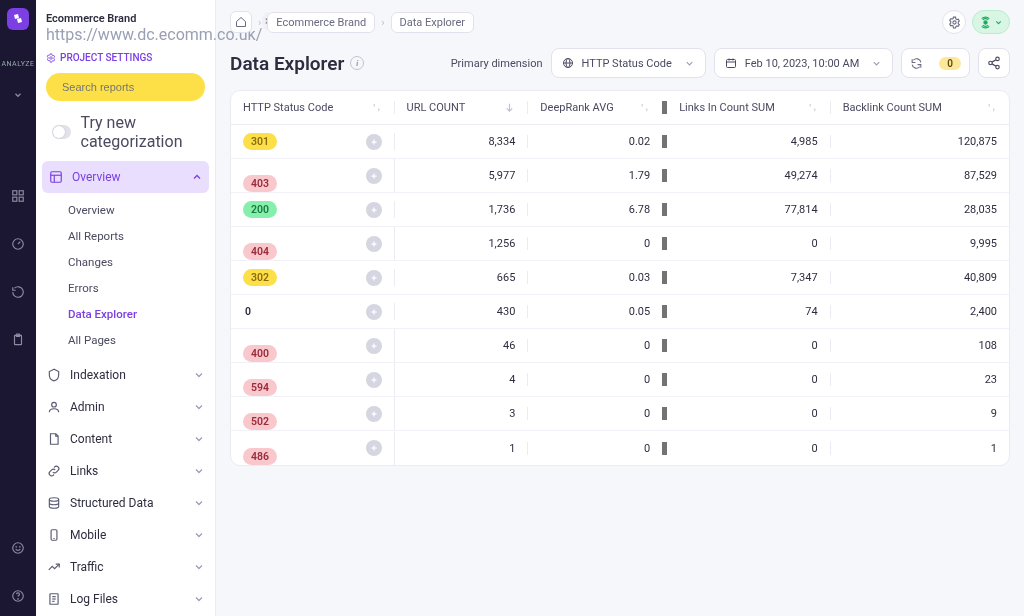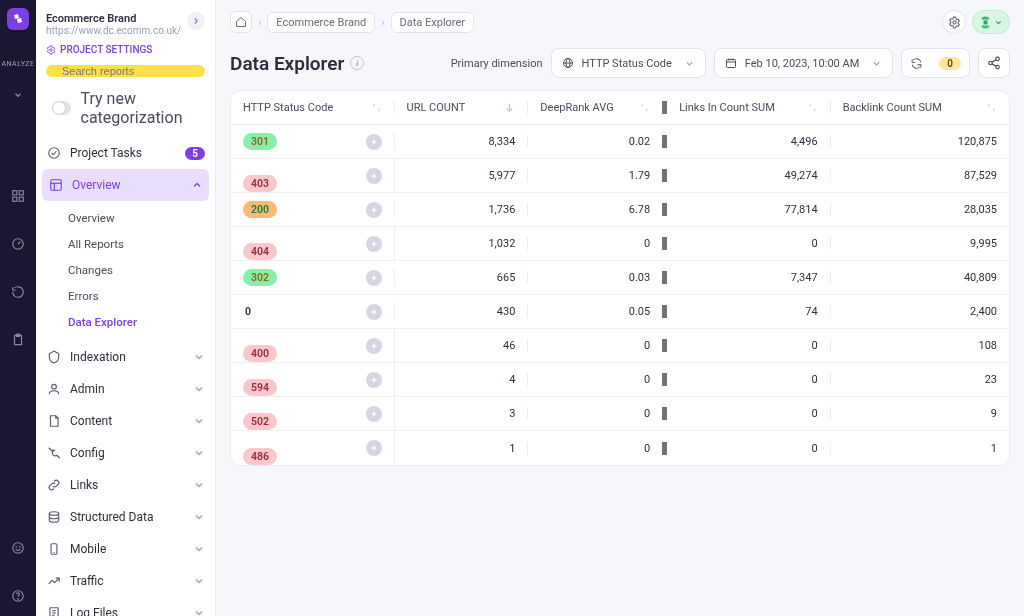--- a/index.html
+++ b/index.html
@@ -12,21 +12,21 @@
 .iconrail .rlabel { color:#9aa; font-size: 7px; letter-spacing:.5px; margin-top:2px;}
 .iconrail .rchev { color:#8b8ba0; margin-top:-6px;}
 .iconrail .ricon { width:20px; height:20px; color:#8b8ba0; display:flex; align-items:center; justify-content:center; }
 .iconrail .spacer { flex:1; }
 .iconrail .ricon svg, .iconrail .brand svg, .iconrail .rchev svg { display:block; }
 
 
 .sidebar { width: 180px; background: #fff; border-right: 1px solid #eceaf3; display:flex; flex-direction:column; padding-top:10px; }
 .proj-head { display:flex; align-items:flex-start; justify-content:space-between; padding: 2px 10px 0 10px; }
 .proj-head .txt .name { font-weight:600; font-size:11px; color:#2d2d3f; }
-.proj-head .txt .url { font-size:10px; color:#9aa0b4; }
+.proj-head .txt .url { font-size:16px; color:#9aa0b4; }
 .proj-head .chev { width:18px; height:18px; border-radius:50%; background:#f1eff8; display:flex; align-items:center; justify-content:center; color:#8b8ba0;}
 .proj-settings { color:#7b3fe4; font-size:10px; font-weight:500; padding: 8px 10px 10px 10px; display:flex; align-items:center; gap:4px; }
 .proj-settings svg { flex-shrink:0; }
 
 .search { margin: 0 10px 12px 10px; height:28px; border-radius:14px; background:#fde047; display:flex; align-items:center; padding:0 10px; color:#9aa0b4; gap:6px;}
 .search input { border:0; outline:0; background:transparent; font-size:11px; flex:1; color:#6a6a80;}
 
 .tryrow { display:flex; align-items:center; gap:10px; padding: 0 10px 10px 16px; }
 .tryrow .toggle { width:24px; height:14px; border-radius:7px; background:#e3e1ec; position:relative; }
 .tryrow .toggle::after { content:""; position:absolute; width:12px; height:12px; border-radius:50%; background:#fff; top:1px; left:1px; box-shadow:0 0 2px rgba(0,0,0,.2);}
@@ -82,22 +82,22 @@
 .c5 { width:180px; justify-content:flex-end;}
 .th.c2, .th.c3, .th.c4, .th.c5 { justify-content:space-between; }
 
 .trow { height:34px; border-bottom:1px solid #f2f1f7; font-size:11px;}
 .trow:last-child { border-bottom:0;}
 .td { padding:0 12px; display:flex; align-items:center;}
 .td.c1 { justify-content:space-between;}
 .td.num { justify-content:flex-end; color:#2d2d3f; font-variant-numeric: tabular-nums;}
 
 .status { font-size:10.5px; font-weight:600; padding:2px 8px; border-radius:10px; }
-.status.green { background:#fdba74; color:#1a7a3f;}
-.status.yellow { background:#86efac; color:#8a6a10;}
+.status.green { background:#86efac; color:#1a7a3f;}
+.status.yellow { background:#fde047; color:#8a6a10;}
 .status.red { background:#f9c8cd; color:#9a2a3a;margin-top:16px;}
 .status.gray { color:#2d2d3f; font-weight:600; padding-left:2px;}
 .plus { width:16px; height:16px; border-radius:50%; background:#d6d6e2; color:#fff; display:flex; align-items:center; justify-content:center; font-size:11px; line-height:1;}
 
 svg { display:block; }
 </style>
 </head>
 <body>
 
 <div class="layout">
@@ -185,30 +185,20 @@
           <line x1="21" y1="21" x2="16" y2="16"></line>
         </svg>
       <input placeholder="Search reports" style="">
     </div>
 
     <div class="tryrow">
       <div class="toggle"></div>
       <div class="tlabel">Try new categorization</div>
     </div>
 
-    <div class="navitem tasks">
-      <span class="ni-icon">
-          <svg width="14" height="14" viewBox="0 0 24 24" fill="none" stroke="currentColor" stroke-width="2">
-            <circle cx="12" cy="12" r="9"></circle>
-            <polyline points="8 12 11 15 16 9"></polyline>
-          </svg>
-        </span>
-      <span class="ni-label">Project Tasks</span>
-      <span class="badge">5</span>
-    </div>
 
     <div class="navitem active">
       <span class="ni-icon">
           <svg width="14" height="14" viewBox="0 0 24 24" fill="none" stroke="currentColor" stroke-width="2">
             <rect x="3" y="3" width="18" height="18" rx="2"></rect>
             <line x1="3" y1="9" x2="21" y2="9"></line>
             <line x1="9" y1="9" x2="9" y2="21"></line>
           </svg>
         </span>
       <span class="ni-label">Overview</span>
@@ -217,20 +207,21 @@
             <polyline points="18 15 12 9 6 15"></polyline>
           </svg>
         </span>
     </div>
     <div class="subitems" id="overview-sub">
         <div class="subitem">Overview</div>
         <div class="subitem">All Reports</div>
         <div class="subitem">Changes</div>
         <div class="subitem">Errors</div>
         <div class="subitem current">Data Explorer</div>
+        <div class="subitem">All Pages</div>
       </div>
 
     <div id="navlist">
         <div class="navitem">
           <span class="ni-icon">
             <svg width="14" height="14" viewBox="0 0 24 24" fill="none" stroke="currentColor" stroke-width="2">
               <path d="M12 2 L4 6 v6 c0 5 3.5 9 8 10 4.5-1 8-5 8-10V6z"></path>
             </svg>
           </span>
           <span class="ni-label">Indexation</span>
@@ -255,33 +246,20 @@
           </span>
         </div>
         <div class="navitem">
           <span class="ni-icon">
             <svg width="14" height="14" viewBox="0 0 24 24" fill="none" stroke="currentColor" stroke-width="2">
               <path d="M6 3h9l4 4v14H6z"></path>
               <path d="M15 3v4h4"></path>
             </svg>
           </span>
           <span class="ni-label">Content</span>
-          <span class="ni-chev">
-            <svg width="12" height="12" viewBox="0 0 24 24" fill="none" stroke="currentColor" stroke-width="2.5">
-              <polyline points="6 9 12 15 18 9"></polyline>
-            </svg>
-          </span>
-        </div>
-        <div class="navitem">
-          <span class="ni-icon">
-            <svg width="14" height="14" viewBox="0 0 24 24" fill="none" stroke="currentColor" stroke-width="2">
-              <path d="M14 7a5 5 0 1 0 3 9l5 5 M3 3l5 5a5 5 0 0 0 3-1"></path>
-            </svg>
-          </span>
-          <span class="ni-label">Config</span>
           <span class="ni-chev">
             <svg width="12" height="12" viewBox="0 0 24 24" fill="none" stroke="currentColor" stroke-width="2.5">
               <polyline points="6 9 12 15 18 9"></polyline>
             </svg>
           </span>
         </div>
         <div class="navitem">
           <span class="ni-icon">
             <svg width="14" height="14" viewBox="0 0 24 24" fill="none" stroke="currentColor" stroke-width="2">
               <path d="M10 14a4 4 0 0 0 6 0l3-3a4 4 0 0 0-6-6l-1 1 M14 10a4 4 0 0 0-6 0l-3 3a4 4 0 0 0 6 6l1-1"></path>
@@ -498,21 +476,21 @@
               <span class="status yellow">301</span>
               <span class="plus">
                 <svg width="10" height="10" viewBox="0 0 24 24" fill="none" stroke="currentColor" stroke-width="3">
                   <line x1="12" y1="6" x2="12" y2="18"></line>
                   <line x1="6" y1="12" x2="18" y2="12"></line>
                 </svg>
               </span>
             </div>
             <div class="td c2 num">8,334</div>
             <div class="td c3 num">0.02</div>
-            <div class="td c4 num">4,496</div>
+            <div class="td c4 num">4,985</div>
             <div class="td c5 num">120,875</div>
           </div>
           <div class="trow">
             <div class="td c1">
               <span class="status red">403</span>
               <span class="plus">
                 <svg width="10" height="10" viewBox="0 0 24 24" fill="none" stroke="currentColor" stroke-width="3">
                   <line x1="12" y1="6" x2="12" y2="18"></line>
                   <line x1="6" y1="12" x2="18" y2="12"></line>
                 </svg>
@@ -541,21 +519,21 @@
           <div class="trow">
             <div class="td c1">
               <span class="status red">404</span>
               <span class="plus">
                 <svg width="10" height="10" viewBox="0 0 24 24" fill="none" stroke="currentColor" stroke-width="3">
                   <line x1="12" y1="6" x2="12" y2="18"></line>
                   <line x1="6" y1="12" x2="18" y2="12"></line>
                 </svg>
               </span>
             </div>
-            <div class="td c2 num">1,032</div>
+            <div class="td c2 num">1,256</div>
             <div class="td c3 num">0</div>
             <div class="td c4 num">0</div>
             <div class="td c5 num">9,995</div>
           </div>
           <div class="trow">
             <div class="td c1">
               <span class="status yellow">302</span>
               <span class="plus">
                 <svg width="10" height="10" viewBox="0 0 24 24" fill="none" stroke="currentColor" stroke-width="3">
                   <line x1="12" y1="6" x2="12" y2="18"></line>

